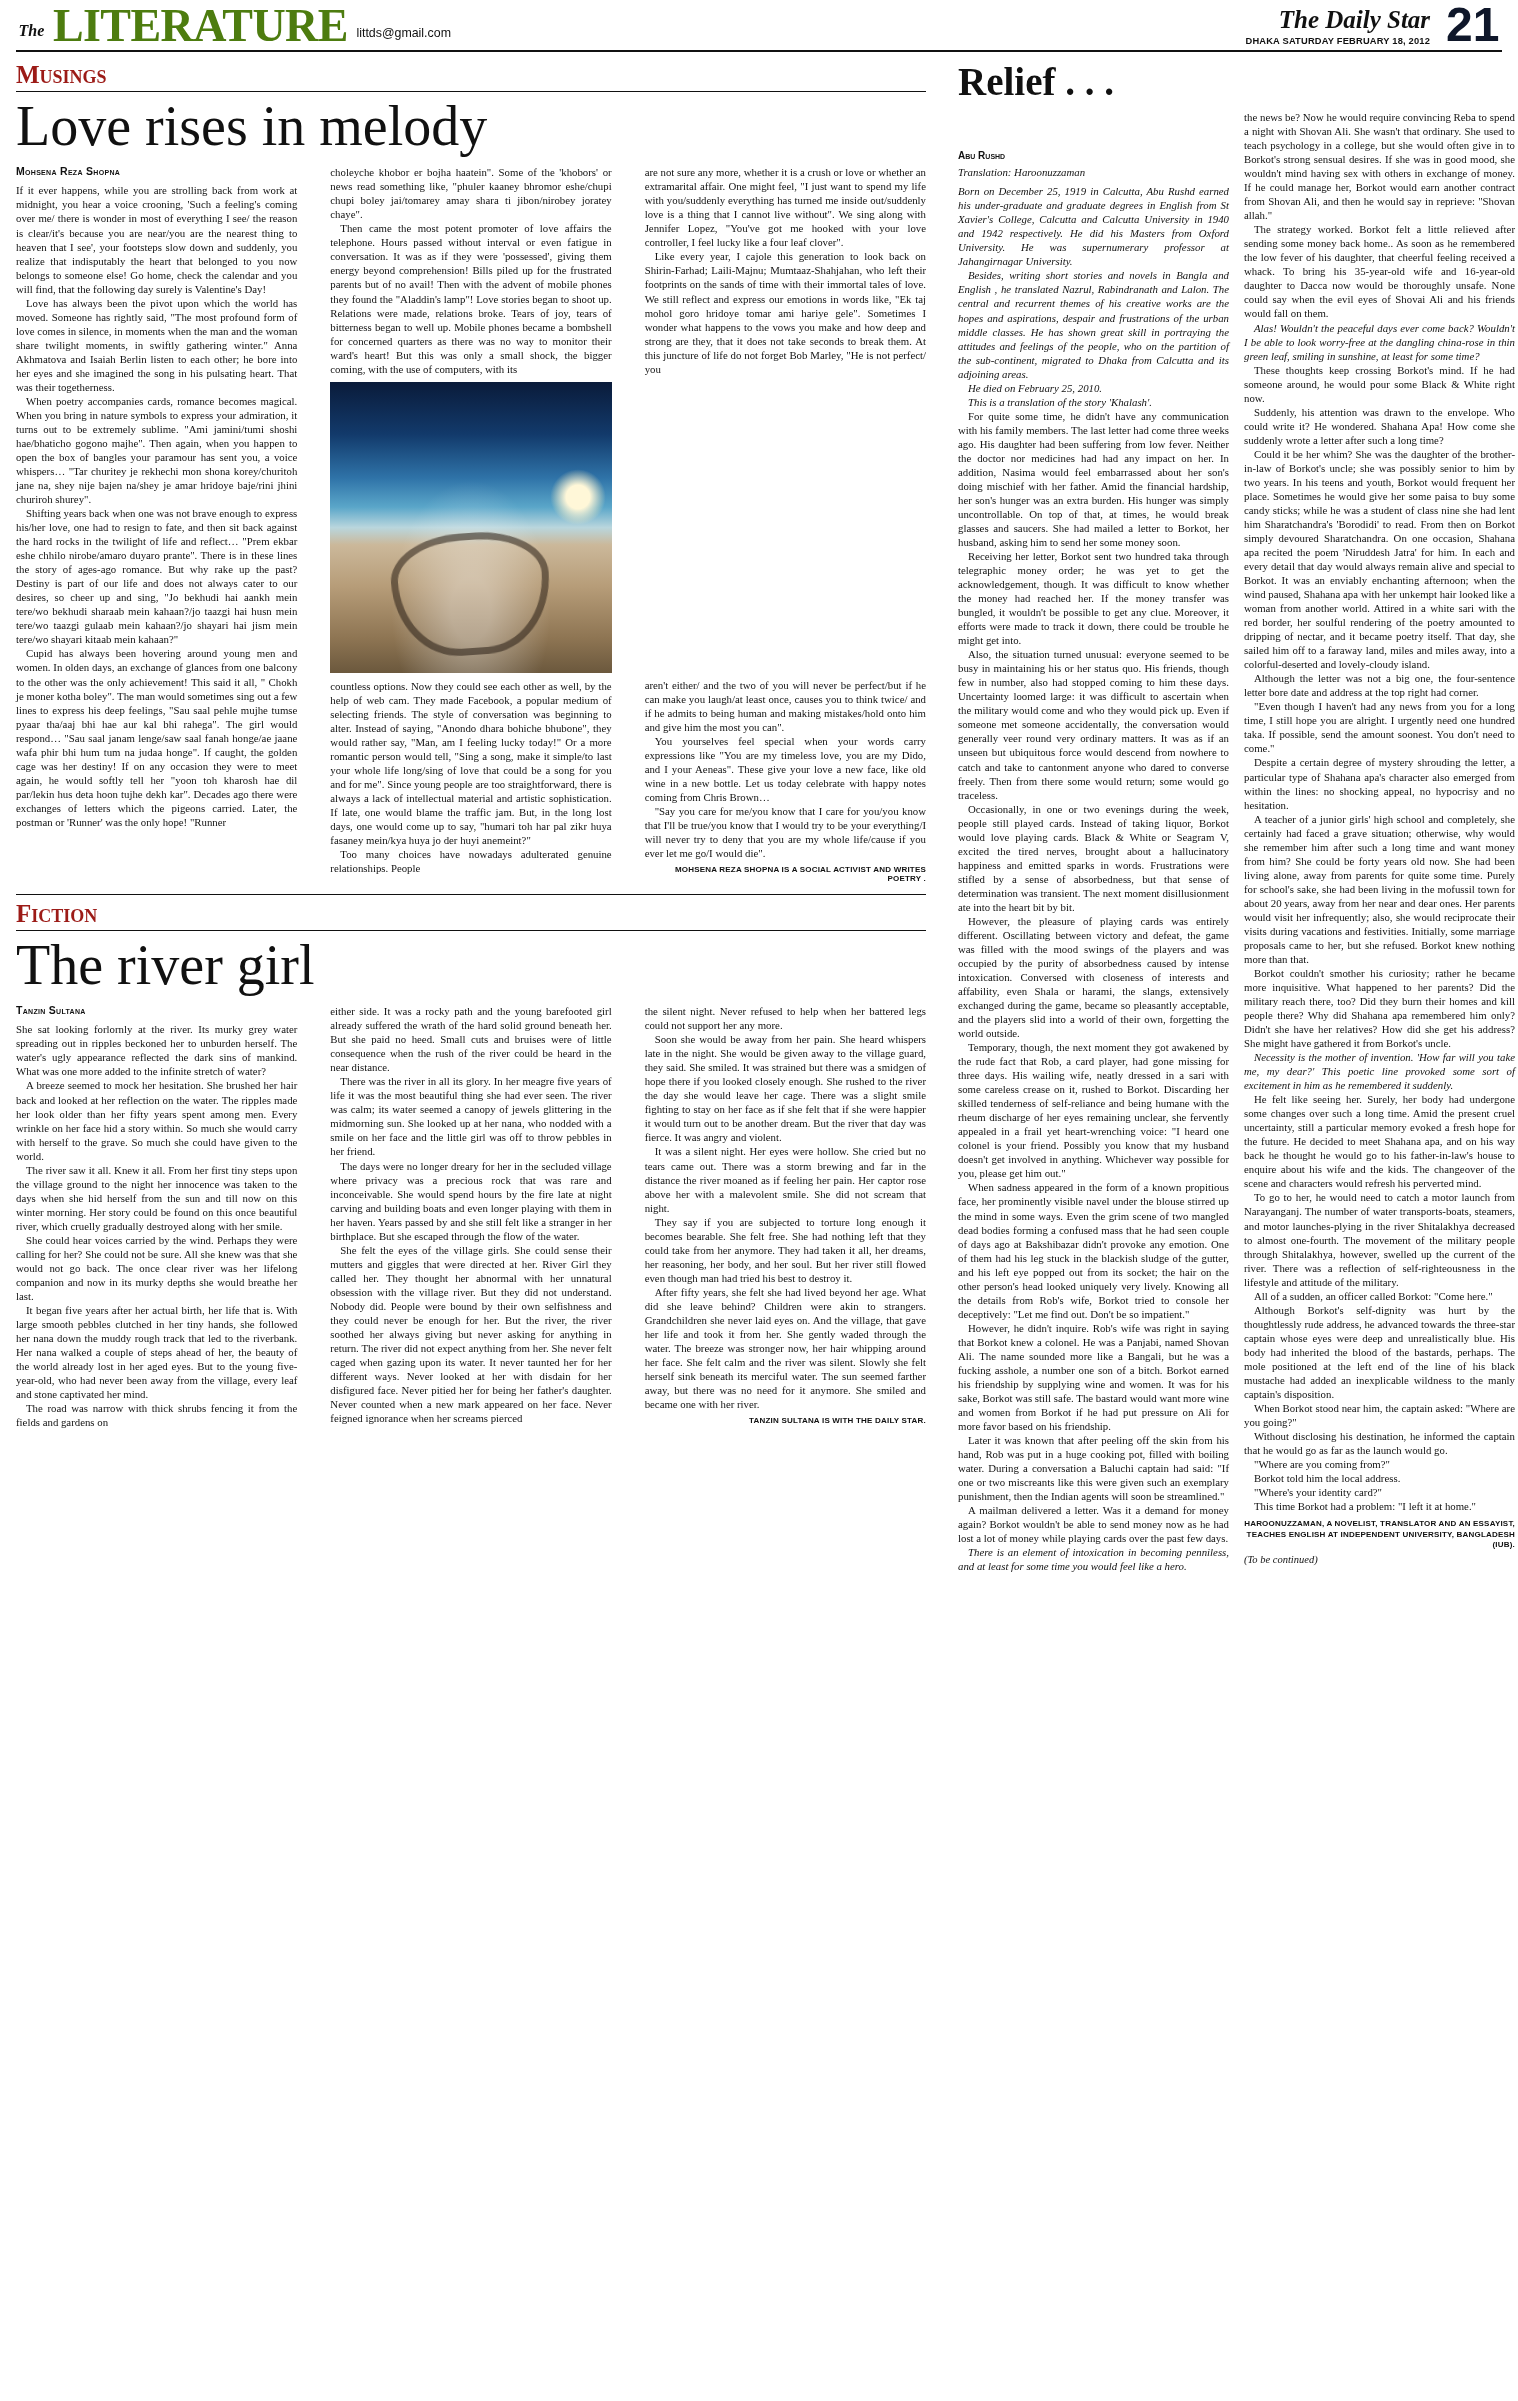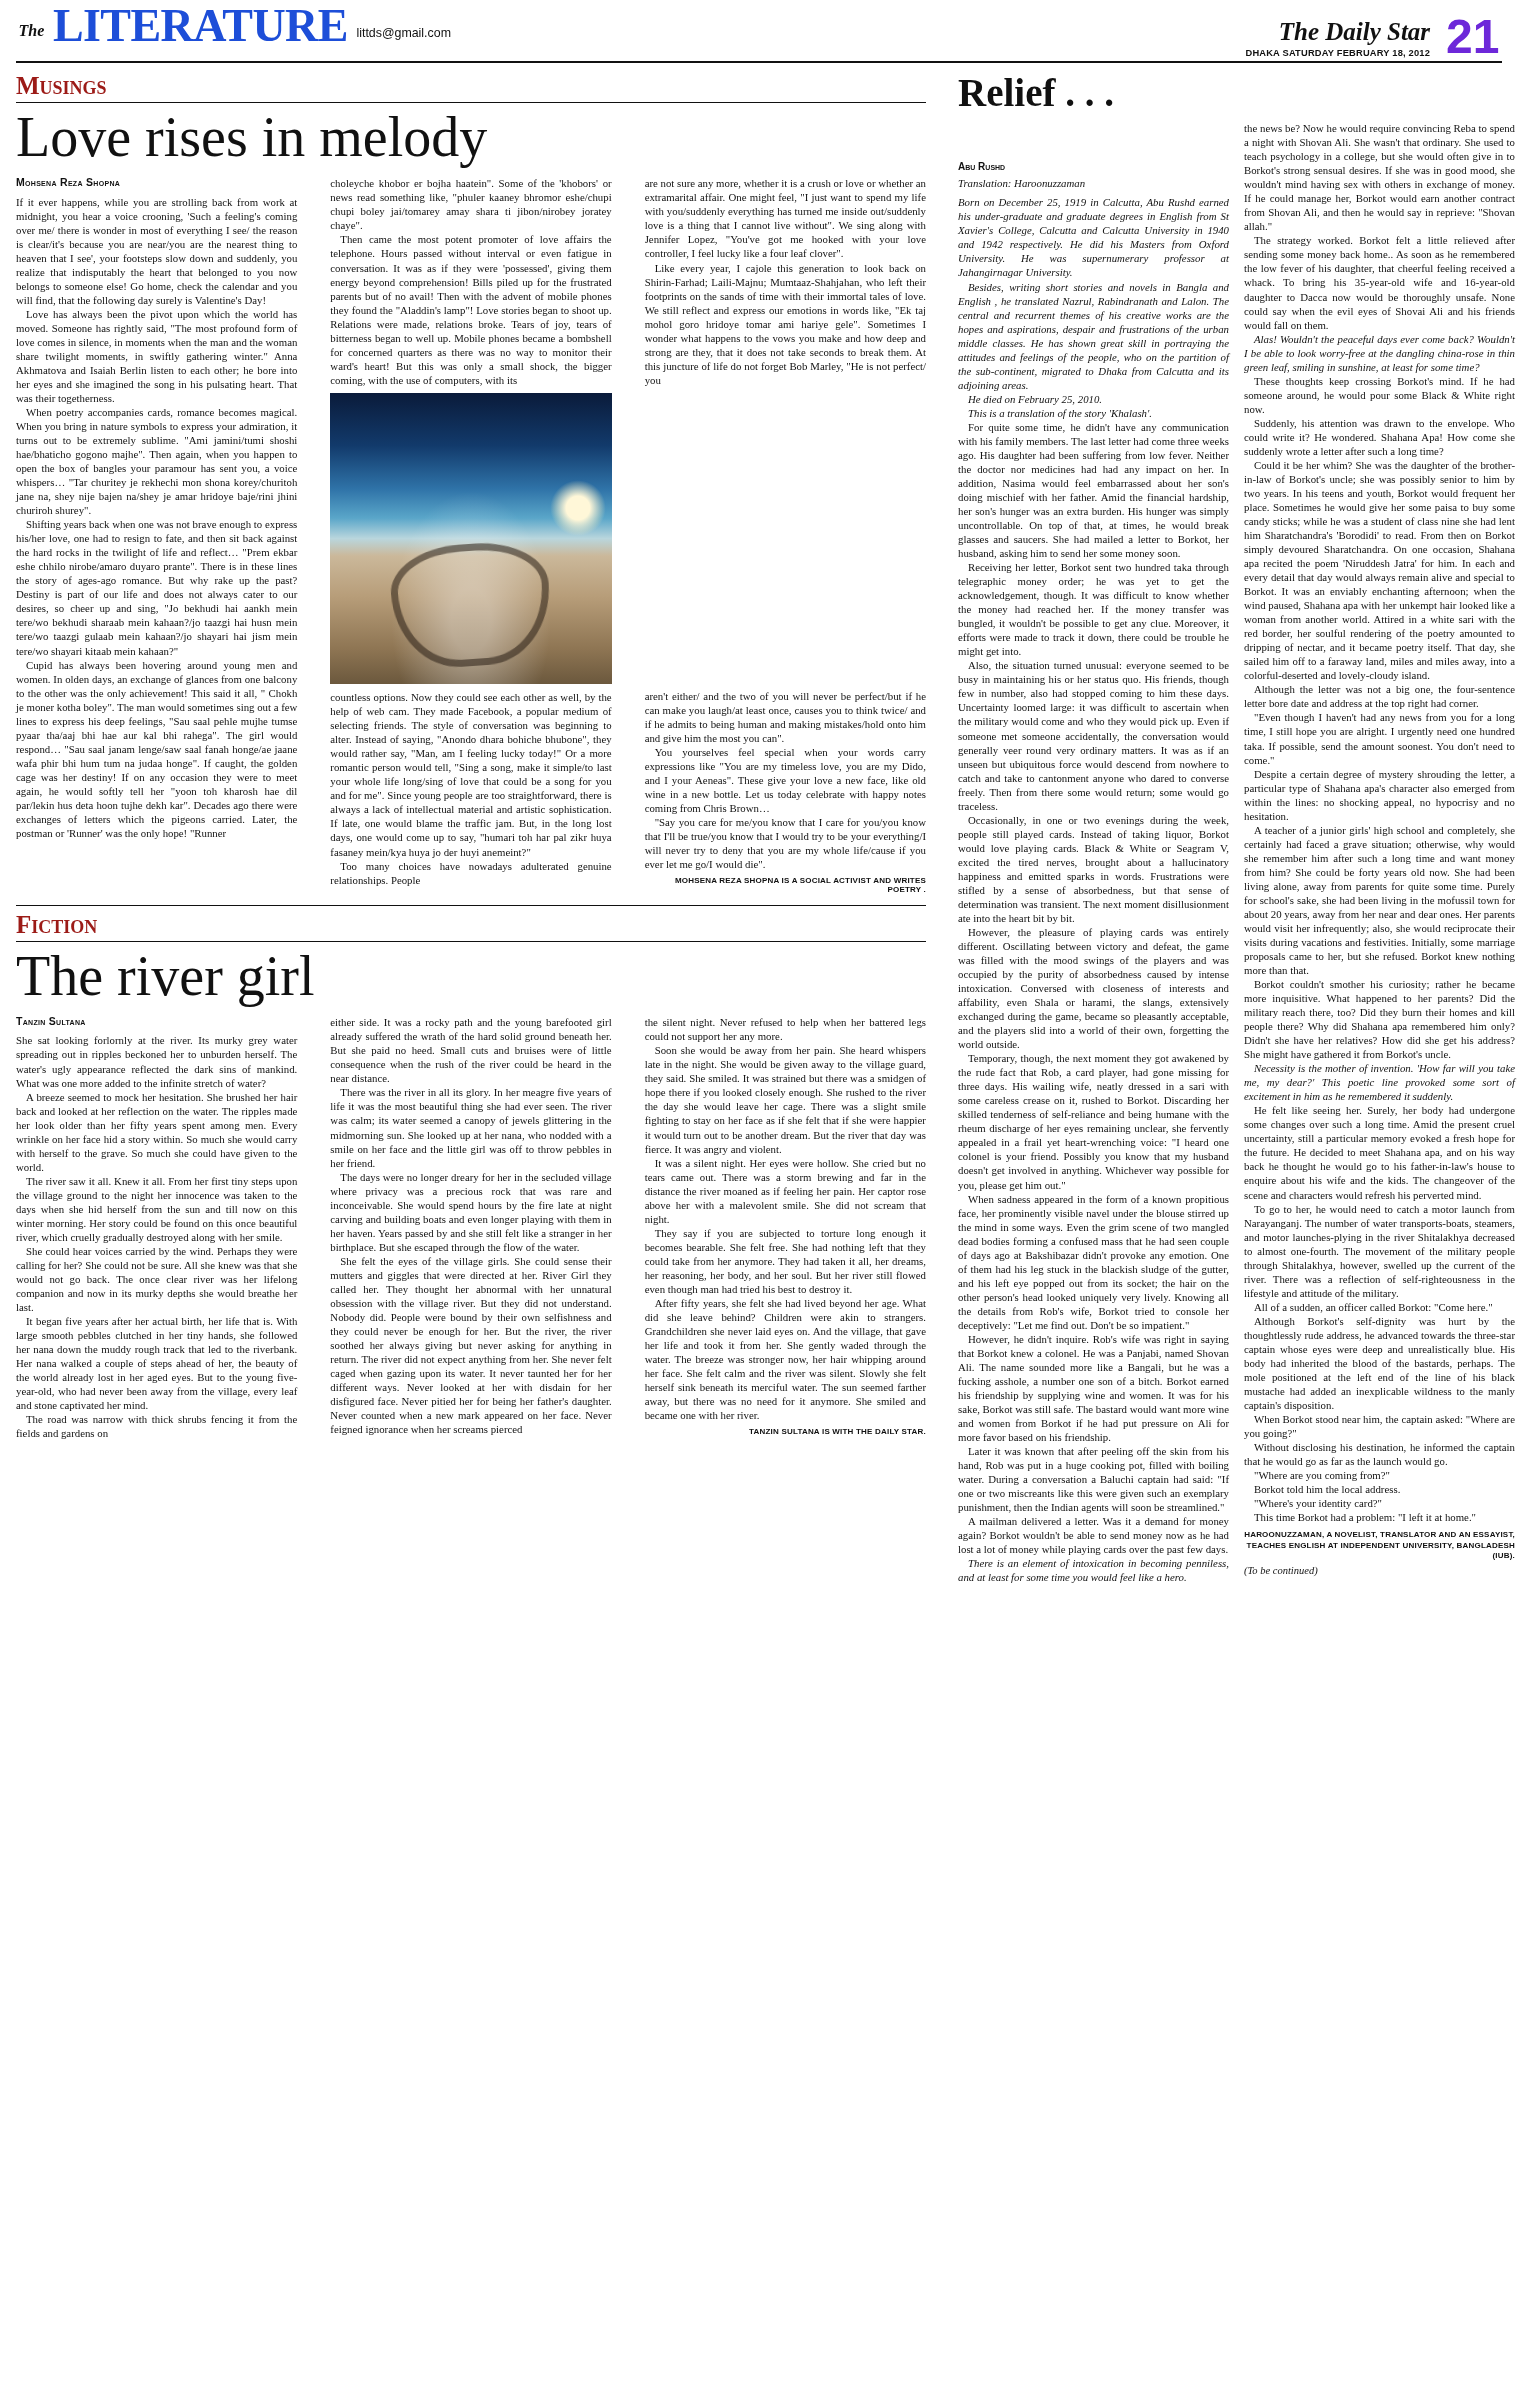--- a/index.html
+++ b/index.html
@@ -20,42 +20,41 @@
   }
   .mast-left { display:flex; align-items:flex-end; gap:8.7px; }
   .mast-logo {
     font-family: "Liberation Serif", serif;
     font-style: italic; font-weight: bold; font-size: 16px; line-height:1;
     padding-bottom: 7.4px; color:#111;
   }
   .mast-title {
     font-family: "Liberation Serif", serif;
     font-weight: bold; font-size: 46px; line-height: .88;
-    color: #1d4ed8; letter-spacing: -0.6px;
+    color: #4d7c0f; letter-spacing: -0.6px;
   }
   .mast-email {
     font-family: "Liberation Sans", sans-serif;
     font-size: 12.4px; padding-bottom: 6.2px; color:#111;
   }
   .mast-right { display:flex; align-items:flex-end; gap:16px; }
   .mast-right-inner { text-align:right; }
   .mast-paper {
     font-family: "Liberation Serif", serif;
     font-style: italic; font-weight: bold; font-size: 25px; line-height:1;
     color:#111;
   }
   .mast-date {
     font-family: "Liberation Sans", sans-serif;
     font-size: 9.3px; font-weight: bold; letter-spacing: 0.2px; margin-top:3.7px;
   }
   .mast-pageno {
     font-family: "Liberation Sans", sans-serif;
-    font-weight: bold; font-size: 48px; line-height:.8; color:#6d28d9;
+    font-weight: bold; font-size: 48px; line-height:.8; color:#0f172a;
     padding-bottom: 1.2px;
-    margin-top: 12px;
   }
 
   
   .content { display:flex; gap: 16px; padding-top: 10px; }
   .left-zone { width: 910px; }
   .divider-v { width:1.2px; background:#111; }
   .right-zone { width: 557px; }
 
   .section-kicker {
     font-family: "Liberation Serif", serif;

